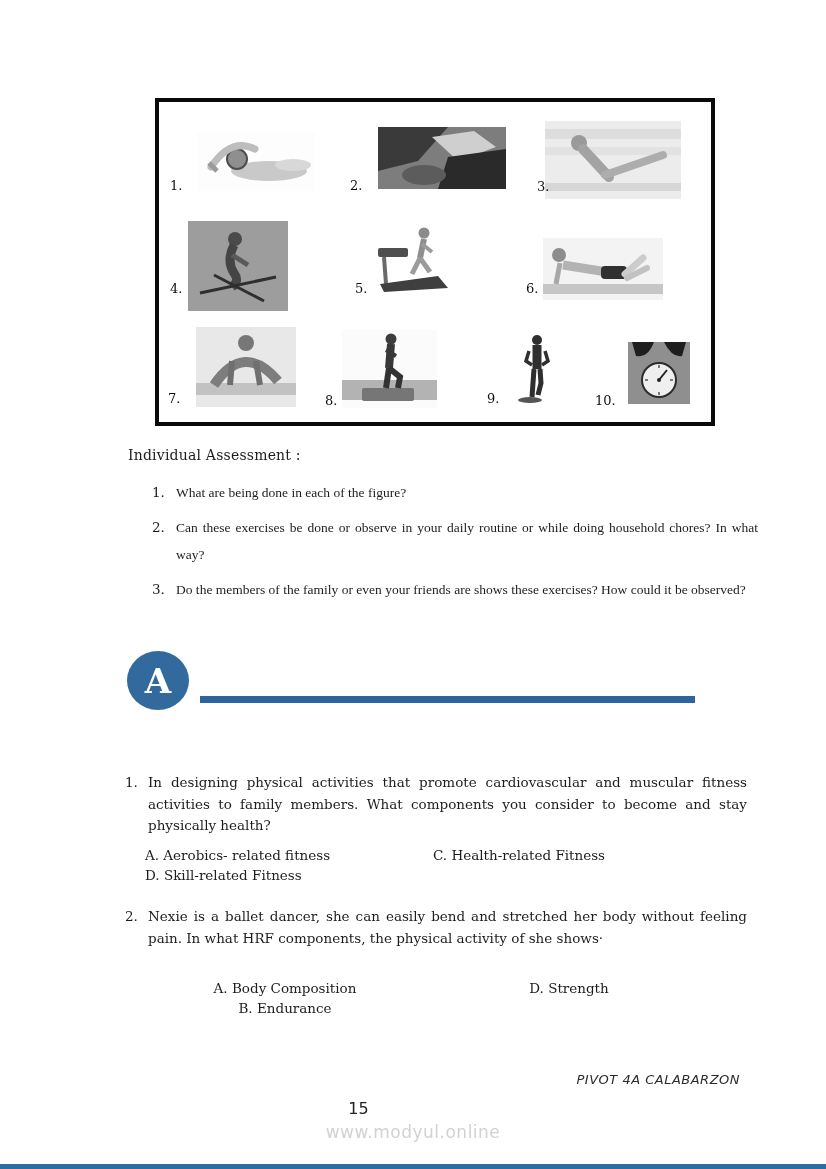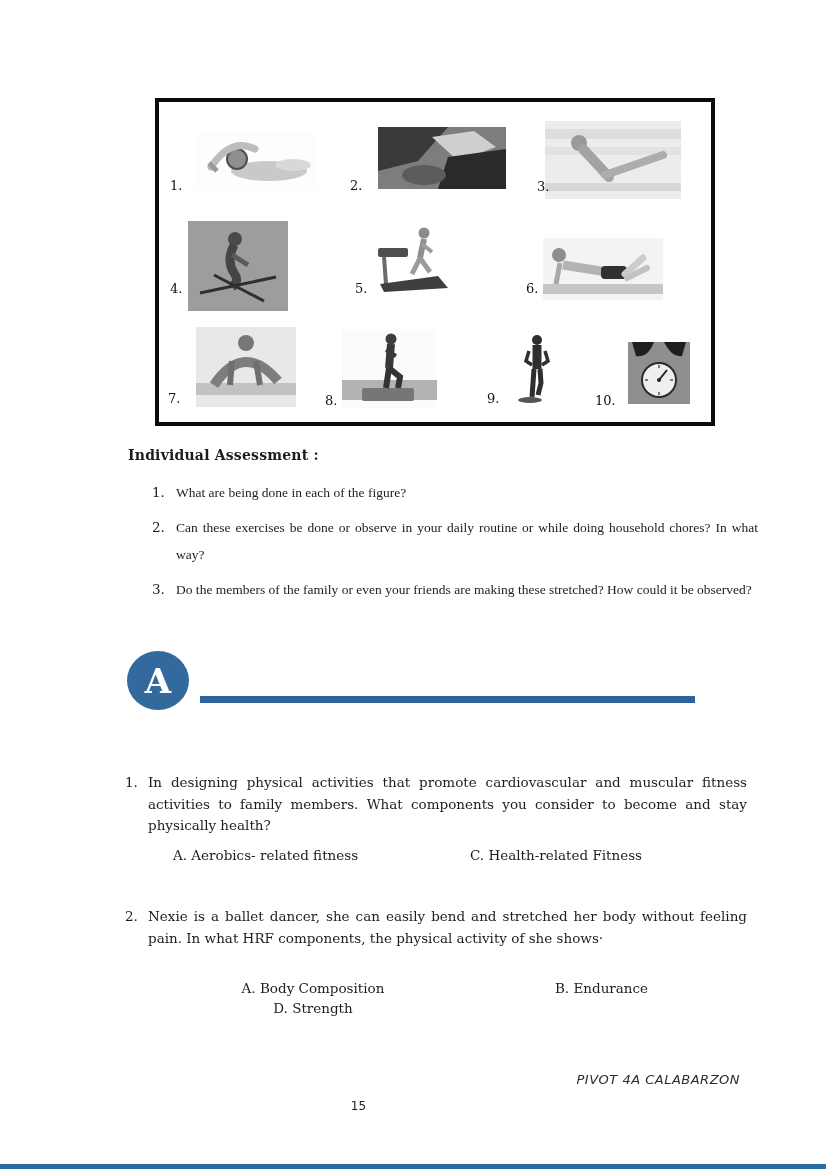--- a/index.html
+++ b/index.html
@@ -18,21 +18,21 @@
   .p3{left:386px;top:19px;width:136px;height:78px;}  .n3{left:378px;top:77px;}
   .p4{left:29px;top:119px;width:100px;height:90px;}  .n4{left:11px;top:179px;}
   .p5{left:213px;top:120px;width:92px;height:75px;}  .n5{left:196px;top:179px;}
   .p6{left:384px;top:136px;width:120px;height:62px;} .n6{left:367px;top:179px;}
   .p7{left:37px;top:225px;width:100px;height:80px;}  .n7{left:9px;top:289px;}
   .p8{left:183px;top:228px;width:95px;height:78px;}  .n8{left:166px;top:291px;}
   .p9{left:355px;top:231px;width:46px;height:73px;}  .n9{left:328px;top:289px;}
   .p10{left:469px;top:240px;width:62px;height:62px;} .n10{left:436px;top:291px;}
 
   
-  .ia-heading{position:absolute;left:128px;top:447px;font-size:14px;font-weight:bold;letter-spacing:.2px;}
+  .ia-heading{position:absolute;left:128px;top:447px;font-size:14px;font-weight:normal;letter-spacing:.2px;}
   .ia-list{position:absolute;left:152px;top:479px;width:606px;}
   .ia-item{display:flex;line-height:27px;font-size:13.5px;margin-bottom:8px;}
   .ia-item .no{width:24px;flex:0 0 24px;}
   .ia-item .tx{flex:1;text-align:justify;font-family:Liberation Serif, serif;}
 
   
   .circle-a{position:absolute;left:127px;top:651px;width:62px;height:59px;border-radius:50%;
             background:#336a9e;display:flex;align-items:center;justify-content:center;}
   .circle-a span{color:#ffffff;font-size:34px;font-weight:bold;font-family:"DejaVu Serif",serif;line-height:1;}
   .blue-rule{position:absolute;left:200px;top:696px;width:495px;height:7px;background:#2d649c;}
@@ -40,30 +40,30 @@
   
   .task{position:absolute;left:128px;top:719px;width:616px;font-size:13.5px;line-height:21px;text-align:justify;margin:0;}
   .task b{letter-spacing:.2px;}
 
   
   .quiz-q{position:absolute;display:flex;font-size:13.5px;line-height:21.5px;}
   .quiz-q .no{width:23px;flex:0 0 23px;}
   .quiz-q .tx{flex:1;text-align:justify;margin:0;}
   .q1{left:125px;top:772px;width:622px;}
   .q2{left:125px;top:906px;width:622px;}
-  .opts{position:absolute;display:grid;grid-template-columns:280px auto;font-size:13.5px;line-height:20px;column-gap:17px;margin-left:28px;}
+  .opts{position:absolute;display:grid;grid-template-columns:280px auto;font-size:13.5px;line-height:20px;column-gap:8px;}
   .o1{left:145px;top:845px;width:560px;}
   .o2{left:145px;top:978px;width:560px;text-align:center;}
   .opt{white-space:nowrap;}
 
   
   .brand{position:absolute;left:440px;top:1072px;width:300px;text-align:right;
          font-family:"DejaVu Sans","Liberation Sans",sans-serif;font-style:italic;font-size:13px;color:#2b2b2b;letter-spacing:.5px;}
   .page-num{position:absolute;left:0;top:1099px;width:717px;text-align:center;
-            font-family:"DejaVu Sans",sans-serif;font-size:12px;color:#222;}
+            font-family:"DejaVu Sans",sans-serif;font-size:16px;color:#222;}
   .watermark{position:absolute;left:0;top:1122px;width:826px;text-align:center;
              font-family:"DejaVu Sans","Liberation Sans",sans-serif;font-size:17px;color:#d2d2d2;letter-spacing:.5px;}
   .bottom-accent{position:absolute;left:0;bottom:0;width:826px;height:5px;background:#2d6ca2;}
 </style>
 </head>
 <body>
 
 <div class="page">
 
   <div class="stray-mark"></div>
@@ -202,21 +202,21 @@
     <div class="ia-item">
       <span class="no">1.</span>
       <span class="tx">What are being done in each of the figure?</span>
     </div>
     <div class="ia-item">
       <span class="no">2.</span>
       <span class="tx">Can these exercises be done or observe in your daily routine or while doing household  chores? In what way?</span>
     </div>
     <div class="ia-item">
       <span class="no">3.</span>
-      <span class="tx">Do the members of the family or even your friends are making these stretched? How could it be observed?</span>
+      <span class="tx">Do the members of the family or even your friends are shows these exercises? How could it be observed?</span>
     </div>
   </div>
 
   <div class="circle-a">
     <span>A</span>
   </div>
   <div class="blue-rule"></div>
 
 
   <div class="quiz-q q1">
@@ -225,38 +225,43 @@
   </div>
   <div class="opts o1">
     <div class="opt">
       <span>A.</span>
       <span>Aerobics- related fitness</span>
     </div>
     <div class="opt">
       <span>C.</span>
       <span>Health-related Fitness</span>
     </div>
+    <div class="opt">
+      <span>D.</span>
+      <span>Skill-related Fitness</span>
+    </div>
   </div>
 
   <div class="quiz-q q2">
     <span class="no">2.</span>
     <p class="tx">Nexie is a ballet dancer, she can easily bend and stretched her body without feeling pain. In what HRF components, the physical activity of she shows·</p>
   </div>
   <div class="opts o2">
     <div class="opt">
       <span>A.</span>
       <span>Body Composition</span>
     </div>
     <div class="opt">
+      <span>D.</span>
+      <span>Strength</span>
+    </div>
+    <div class="opt">
       <span>B.</span>
       <span>Endurance</span>
     </div>
-    <div class="opt">
-      <span>D.</span>
-      <span>Strength</span>
-    </div>
   </div>
 
   <div class="brand">PIVOT 4A CALABARZON</div>
   <div class="page-num">15</div>
+  <div class="watermark">www.modyul.online</div>
   <div class="bottom-accent"></div>
 
 </div>
 
 </body></html>

